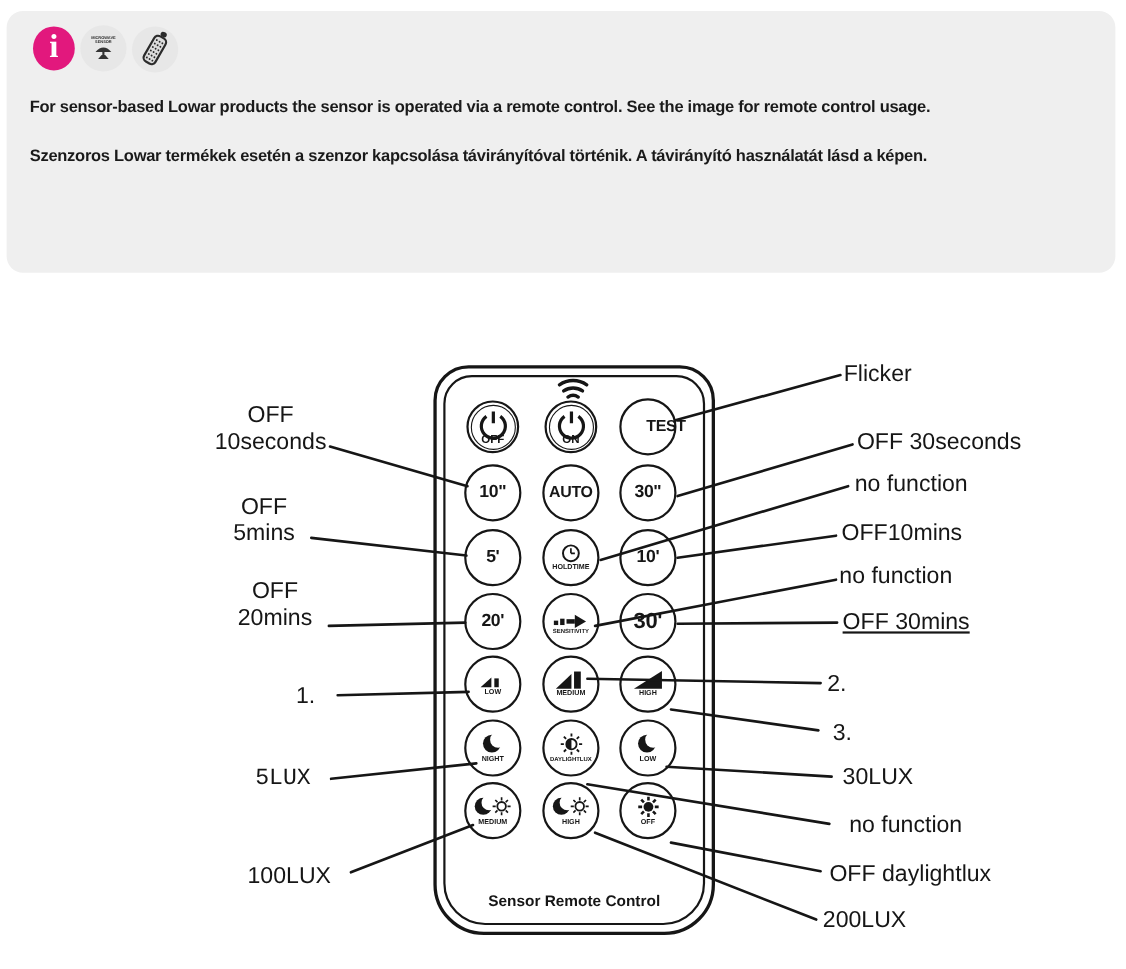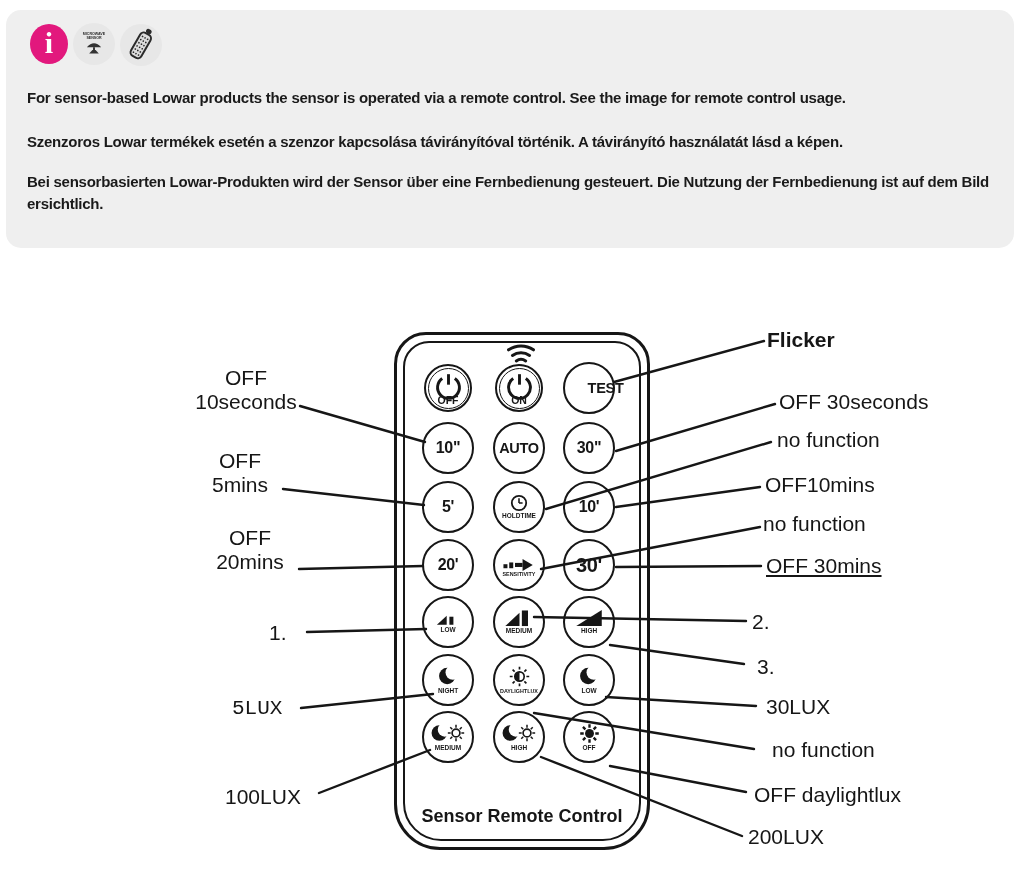--- a/index.html
+++ b/index.html
@@ -19,21 +19,21 @@
   .mw-text{font-size:3.6px;font-weight:bold;color:#2b2b2b;text-align:center;line-height:1.15;letter-spacing:0;}
   .para{position:absolute;left:21px;margin:0;width:978px;color:#1a1a1a;
         font-size:15px;font-weight:bold;letter-spacing:-0.25px;line-height:22px;}
   #p-en{top:77px;} #p-hu{top:121px;} #p-de{top:161px;}
   
   .remote{position:absolute;left:394px;top:332px;width:256px;height:518px;box-sizing:border-box;
           border:3px solid #161616;border-radius:32px 32px 46px 46px;background:#fff;z-index:1;}
   .remote-inner{position:absolute;inset:6px;border:2px solid #161616;border-radius:26px 26px 38px 38px;}
   .wifi{position:absolute;left:97px;top:3px;}
   .remote-title{position:absolute;left:0;right:0;bottom:20px;text-align:center;
-                font-size:18px;font-weight:bold;color:#161616;}
+                font-size:14px;font-weight:bold;color:#161616;}
   
   .btn{position:absolute;box-sizing:border-box;border:2.6px solid #161616;border-radius:50%;
        background:#fff;display:flex;flex-direction:column;align-items:center;justify-content:center;
        z-index:2;gap:1px;}
   .btn .ring{position:absolute;inset:1.5px;border:1.8px solid #161616;border-radius:50%;}
   .btn .big{font-weight:bold;color:#161616;letter-spacing:-0.3px;}
   .btn .sub{font-weight:bold;color:#161616;line-height:1;white-space:nowrap;}
   .btn .power-label{position:absolute;left:0;right:0;bottom:4px;text-align:center;
                     font-weight:bold;font-size:10.5px;color:#161616;}
   .btn svg{display:block;}
@@ -85,21 +85,20 @@
               <circle cx="25.2" cy="29" r="0.95"></circle>
             <circle cx="18.8" cy="33" r="0.95"></circle>
               <circle cx="22" cy="33" r="0.95"></circle>
               <circle cx="25.2" cy="33" r="0.95"></circle>
           </g>
         </g>
       </svg>
     </div>
     <p class="para" id="p-en">For sensor-based Lowar products the sensor is operated via a remote control. See the image for remote control usage.</p>
     <p class="para" id="p-hu">Szenzoros Lowar termékek esetén a szenzor kapcsolása távirányítóval történik. A távirányító használatát lásd a képen.</p>
-    <p class="para" id="p-de">Bei sensorbasierten Lowar-Produkten wird der Sensor über eine Fernbedienung gesteuert. Die Nutzung der Fernbedienung ist auf dem Bild ersichtlich.</p>
   </section>
 
   <svg id="lines" width="1024" height="881" viewBox="0 0 1024 881">
       <line x1="300" y1="406" x2="425" y2="442" stroke="#161616" stroke-width="2.4" stroke-linecap="round"></line>
       <line x1="283" y1="489" x2="424" y2="505" stroke="#161616" stroke-width="2.4" stroke-linecap="round"></line>
       <line x1="299" y1="569" x2="423" y2="566" stroke="#161616" stroke-width="2.4" stroke-linecap="round"></line>
       <line x1="307" y1="632" x2="426" y2="629" stroke="#161616" stroke-width="2.4" stroke-linecap="round"></line>
       <line x1="301" y1="708" x2="433" y2="694" stroke="#161616" stroke-width="2.4" stroke-linecap="round"></line>
       <line x1="319" y1="793" x2="430" y2="750" stroke="#161616" stroke-width="2.4" stroke-linecap="round"></line>
       <line x1="614" y1="382" x2="764" y2="341" stroke="#161616" stroke-width="2.4" stroke-linecap="round"></line>
@@ -297,21 +296,21 @@
       </div>
       <div class="callout" style="left: 269px; top: 621px;">
         <div>1.</div>
       </div>
       <div class="callout" style="left: 232px; top: 697px; font-family: Liberation Mono, monospace;">
         <div>5LUX</div>
       </div>
       <div class="callout" style="left: 225px; top: 785px;">
         <div>100LUX</div>
       </div>
-      <div class="callout" style="left: 767px; top: 328px; font-weight: bold;">
+      <div class="callout" style="left: 767px; top: 328px;">
         <div>Flicker</div>
       </div>
       <div class="callout" style="left: 779px; top: 390px;">
         <div>OFF 30seconds</div>
       </div>
       <div class="callout" style="left: 777px; top: 428px;">
         <div>no function</div>
       </div>
       <div class="callout" style="left: 765px; top: 473px;">
         <div>OFF10mins</div>

